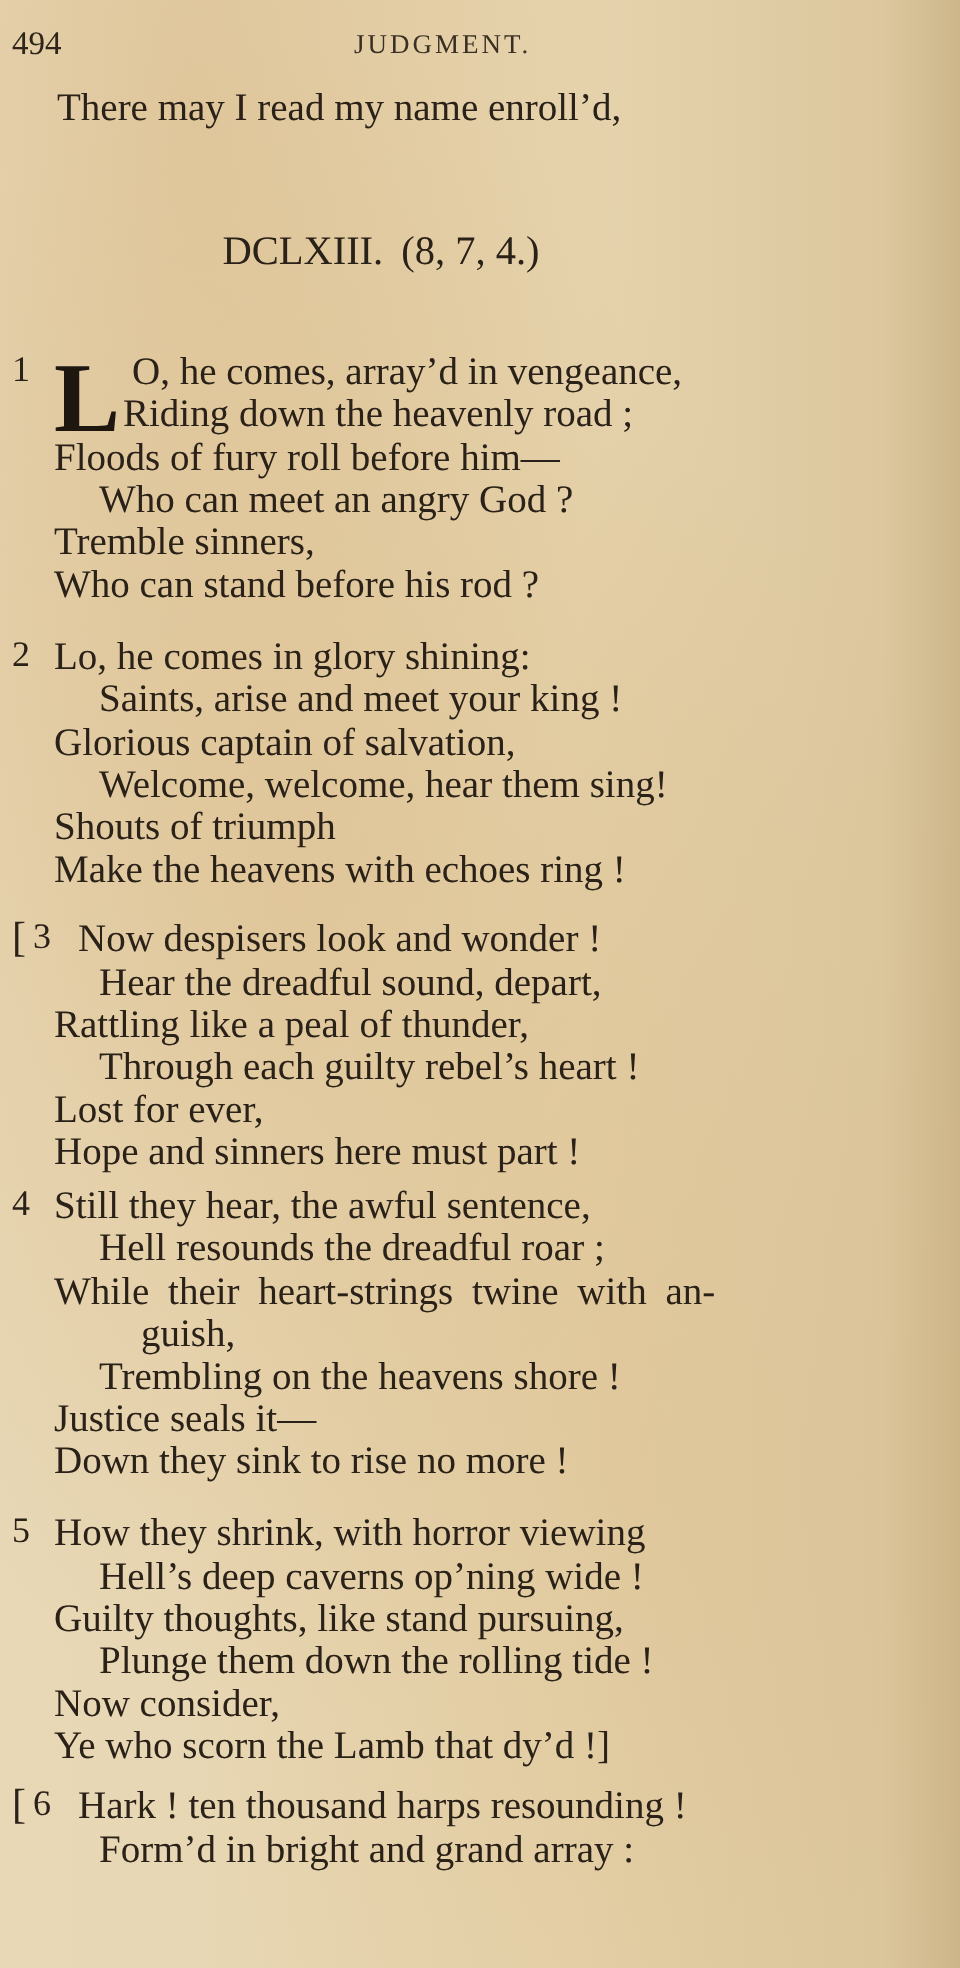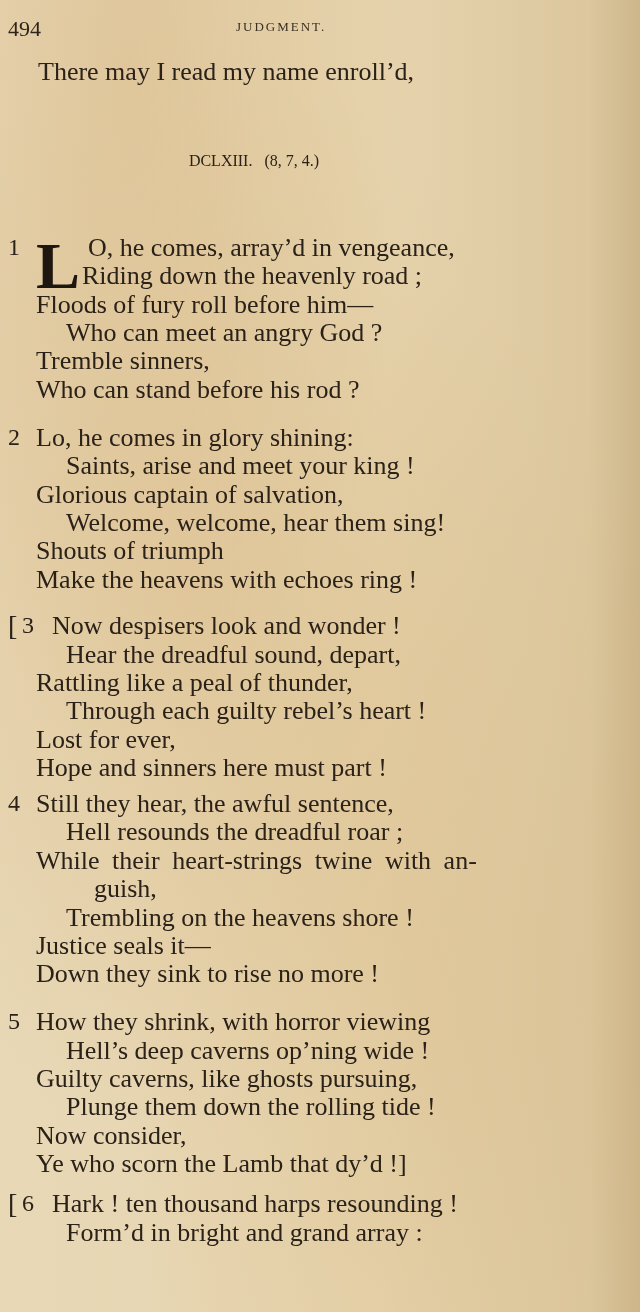--- a/index.html
+++ b/index.html
@@ -36,40 +36,40 @@
       left: 8px;
       top: 2px;
       font-size: 22px;
       font-family: "Liberation Serif", serif;
       color: #2e2419;
     }
     .running-head {
       position: absolute;
       left: 236px;
       top: 5px;
-      font-size: 13px;
+      font-size: 18px;
       letter-spacing: 2px;
       font-family: "Liberation Serif", serif;
       color: #3a2f22;
     }
     .line {
       position: absolute;
       white-space: nowrap;
       font-family: "Liberation Serif", serif;
       font-size: 26px;
       line-height: 28px;
       color: #2a2118;
     }
     .hymn-number {
       position: absolute;
       left: 0;
       width: 512px;
       text-align: center;
       font-family: "Liberation Serif", serif;
-      font-size: 16px;
+      font-size: 27px;
       color: #2a2118;
       top: 152px;
       padding-right: 4px;
       box-sizing: border-box;
     }
     .hymn-number .meter { margin-left: 12px; }
     .hymn-title {
       position: absolute;
       left: 0;
       width: 640px;
@@ -162,21 +162,21 @@
     <div class="line" style="left:94px; top:875px;">guish,</div>
     <div class="line" style="left:66px; top:904px;">Trembling on the heavens shore !</div>
     <div class="line" style="left:36px; top:932px;">Justice seals it—</div>
     <div class="line" style="left:36px; top:960px;">Down they sink to rise no more !</div>
   </div>
 
   <div class="verse">
     <span class="verse-num" style="left:8px; top:1008px;">5</span>
     <div class="line" style="left:36px; top:1008px;">How they shrink, with horror viewing</div>
     <div class="line" style="left:66px; top:1037px;">Hell’s deep caverns op’ning wide !</div>
-    <div class="line" style="left:36px; top:1065px;">Guilty caverns, like ghosts pursuing,</div>
+    <div class="line" style="left:36px; top:1065px;">Guilty thoughts, like stand pursuing,</div>
     <div class="line" style="left:66px; top:1093px;">Plunge them down the rolling tide !</div>
     <div class="line" style="left:36px; top:1122px;">Now consider,</div>
     <div class="line" style="left:36px; top:1150px;">Ye who scorn the Lamb that dy’d !]</div>
   </div>
 
   <div class="verse">
     <span class="bracket" style="left:8px; top:1188px;">[</span>
     <span class="verse-num" style="left:22px; top:1190px;">6</span>
     <div class="line" style="left:52px; top:1190px;">Hark ! ten thousand harps resounding !</div>
     <div class="line" style="left:66px; top:1219px;">Form’d in bright and grand array :</div>

